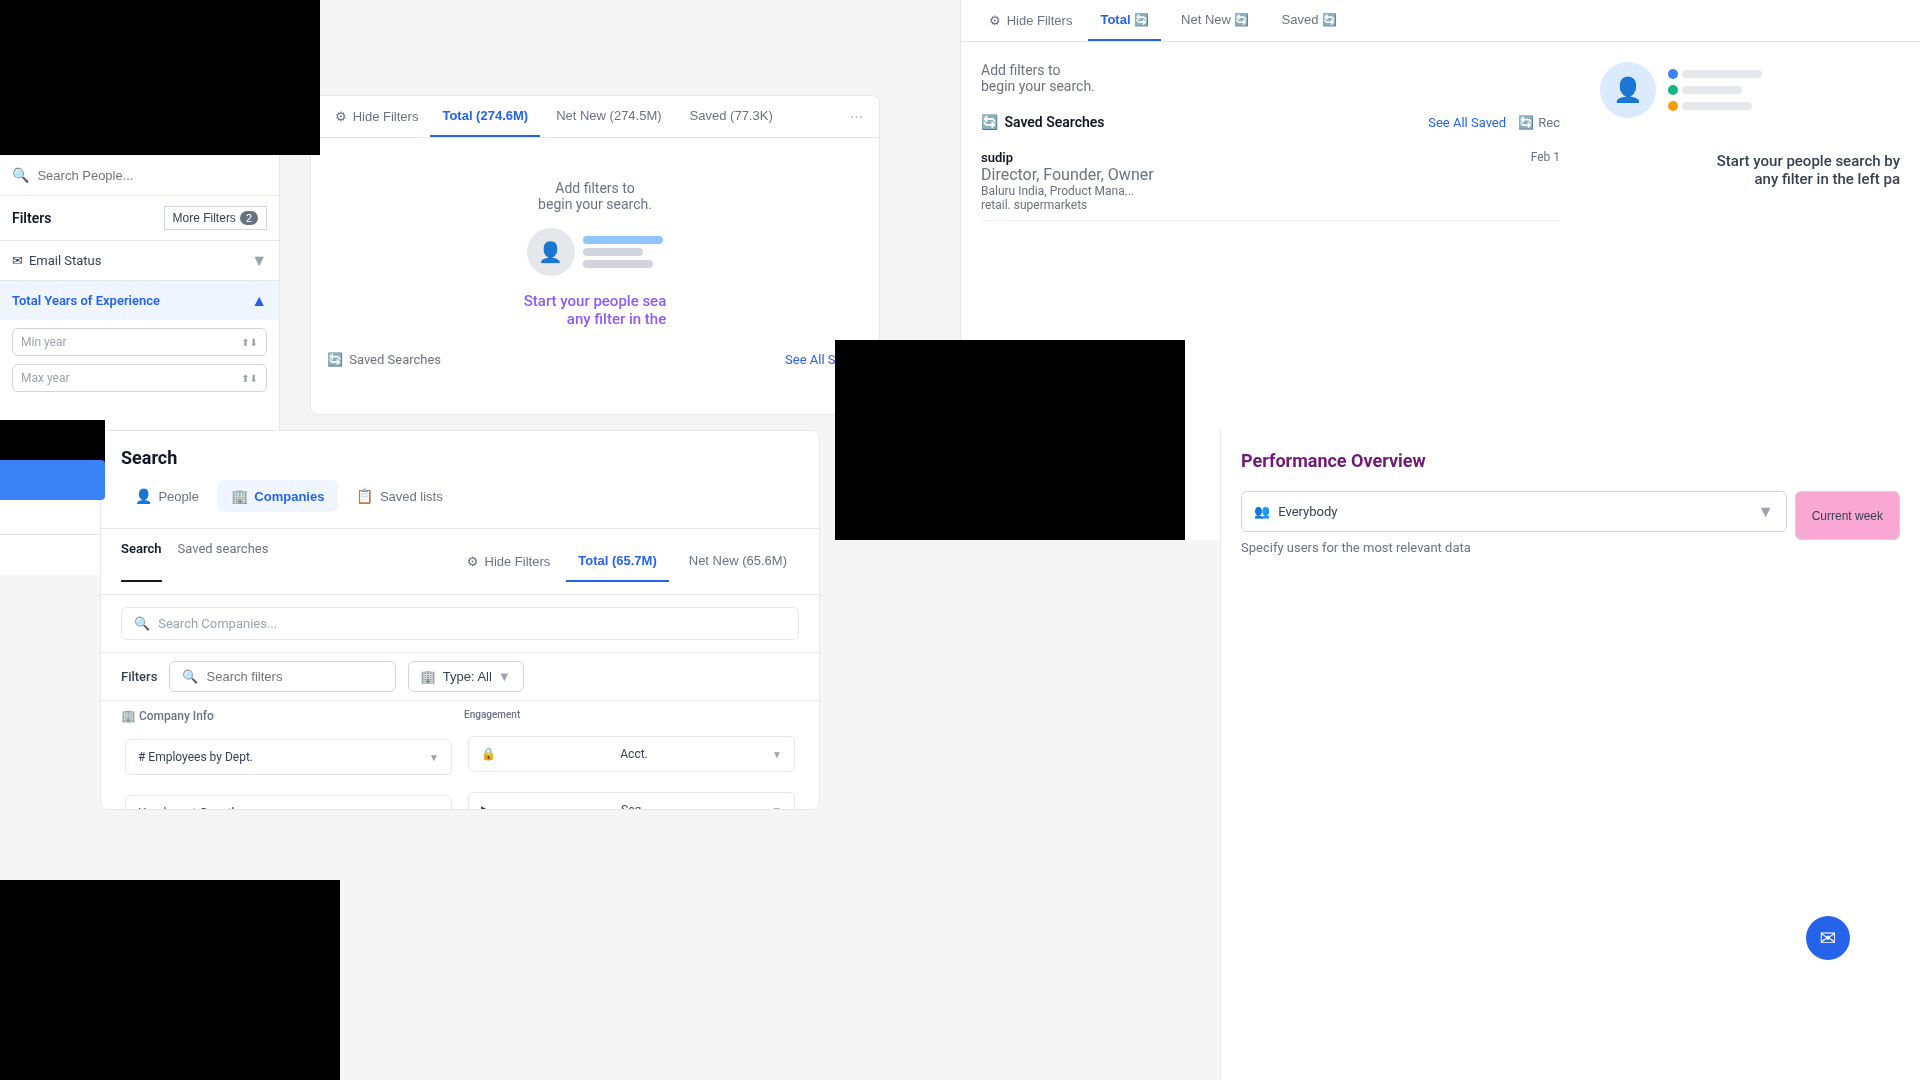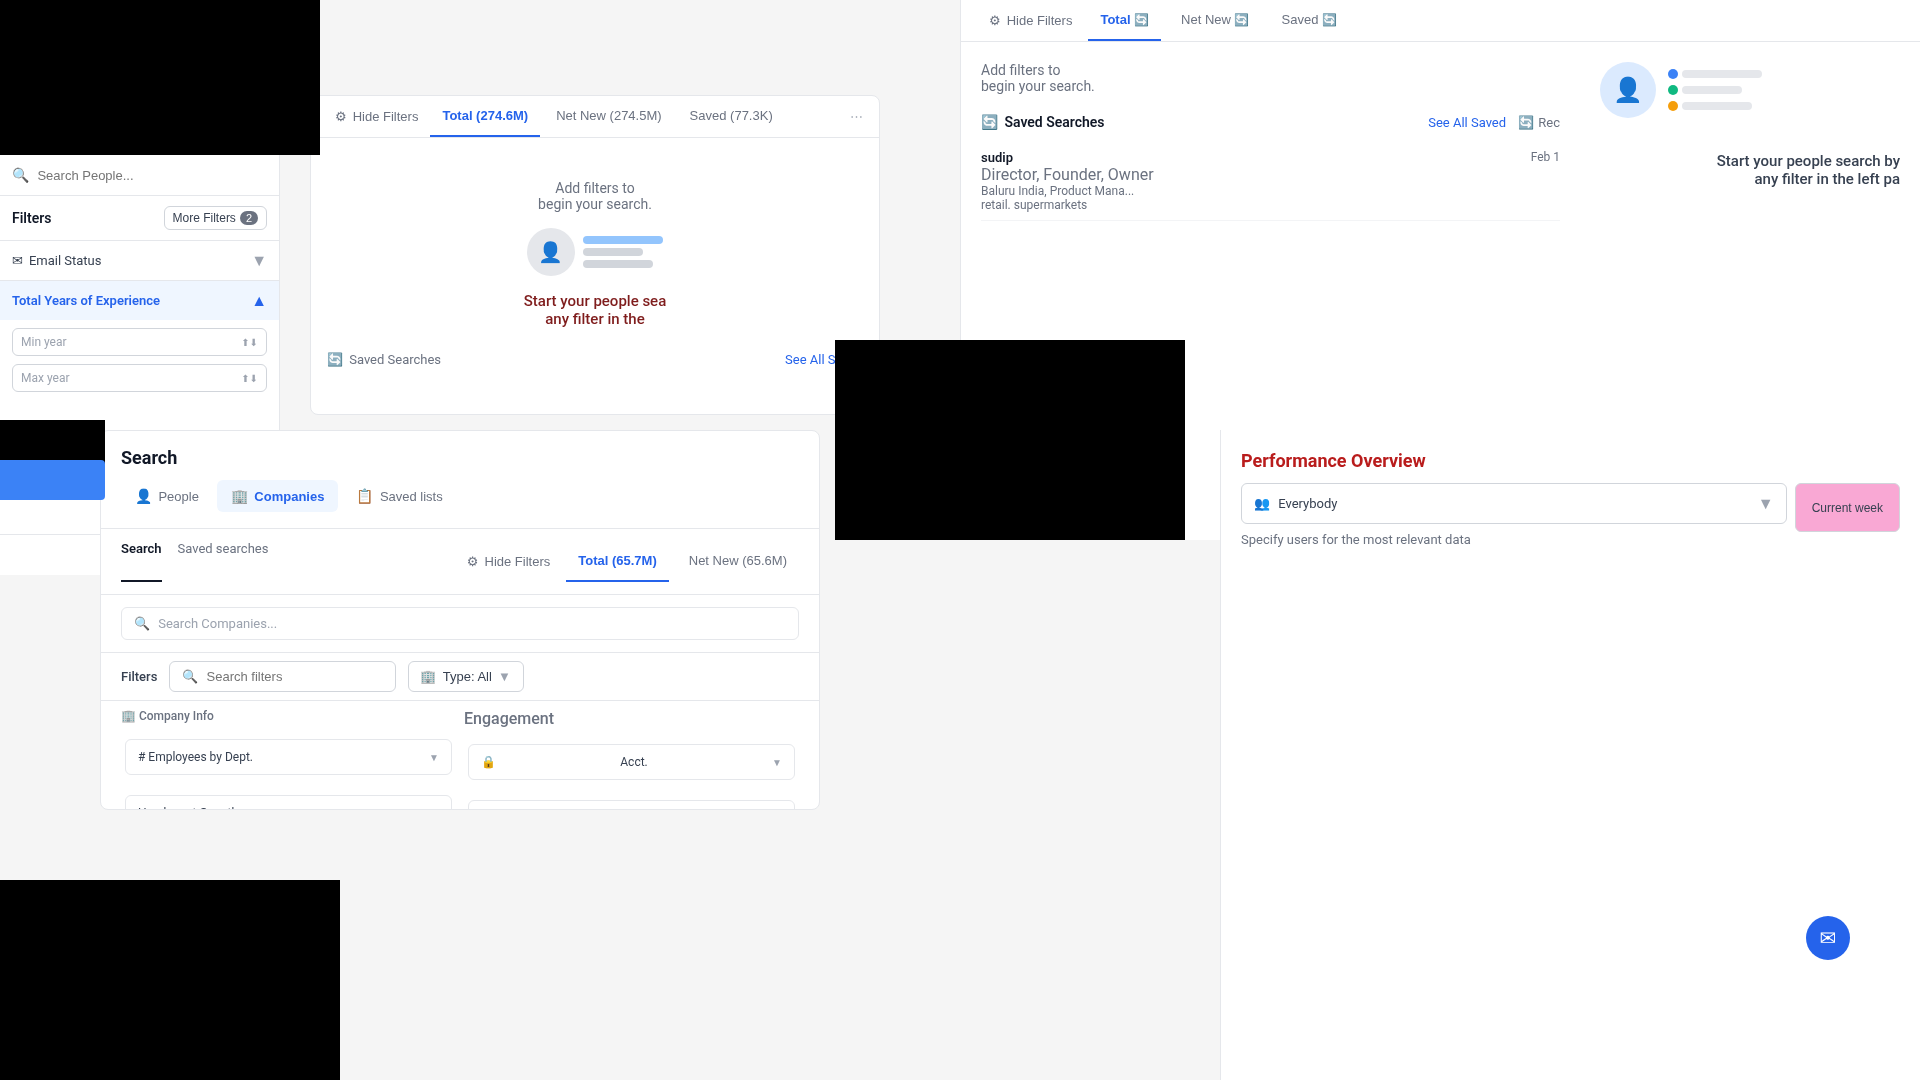--- a/index.html
+++ b/index.html
@@ -49,21 +49,21 @@
 
     .filters-title {
       font-size: 14px;
       font-weight: 600;
       color: #111827;
     }
 
     .more-filters-btn {
       background: #fff;
       border: 1px solid #d1d5db;
-      border-radius: 6px;
+      border-radius: 0;
       padding: 4px 8px;
       font-size: 12px;
       color: #374151;
       cursor: pointer;
       display: flex;
       align-items: flex-end;
       gap: 4px;
     }
 
     .filter-item {
@@ -235,22 +235,22 @@
     }
 
     .data-bar {
       height: 8px;
       border-radius: 4px;
       background: #e5e7eb;
     }
 
     .start-search-text {
       font-size: 15px;
-      color: #7f1d1d;
-      text-align: center;
+      color: #8b5cf6;
+      text-align: right;
       font-weight: 500;
     }
 
     .saved-section-label {
       font-size: 13px;
       color: #6b7280;
       display: flex;
       align-items: center;
       gap: 6px;
     }
@@ -528,22 +528,22 @@
       height: 650px;
       background: #fff;
       border-left: 1px solid #e5e7eb;
       z-index: 15;
       padding: 20px;
     }
 
     .performance-title {
       font-size: 18px;
       font-weight: 700;
-      color: #b91c1c;
-      margin-bottom: 12px;
+      color: #701a75;
+      margin-bottom: 20px;
     }
 
     .team-members-section {
       margin-bottom: 16px;
     }
 
     .team-label {
       font-size: 14px;
       font-weight: 600;
       color: #111827;
@@ -981,21 +981,21 @@
         <span># Employees by Dept.</span>
         <span class="chevron">▼</span>
       </div>
       <div class="filter-tab-item">
         <span>Headcount Growth</span>
         <span class="chevron">▼</span>
       </div>
 
     </div>
     <div style="display:flex; flex-direction:column; gap:4px; flex:1;">
-      <div style="font-size:16px; color:#6b7280; font-weight:500; padding-bottom:4px;">
+      <div style="font-size:10px; color:#6b7280; font-weight:500; padding-bottom:4px;">
         <span>Engagement</span>
       </div>
       <div class="filter-tab-item">
         <span>🔒</span>
         <span>Acct.</span>
         <span class="chevron">▼</span>
       </div>
       <div class="filter-tab-item">
         <span>▶</span>
         <span>Seq</span>

